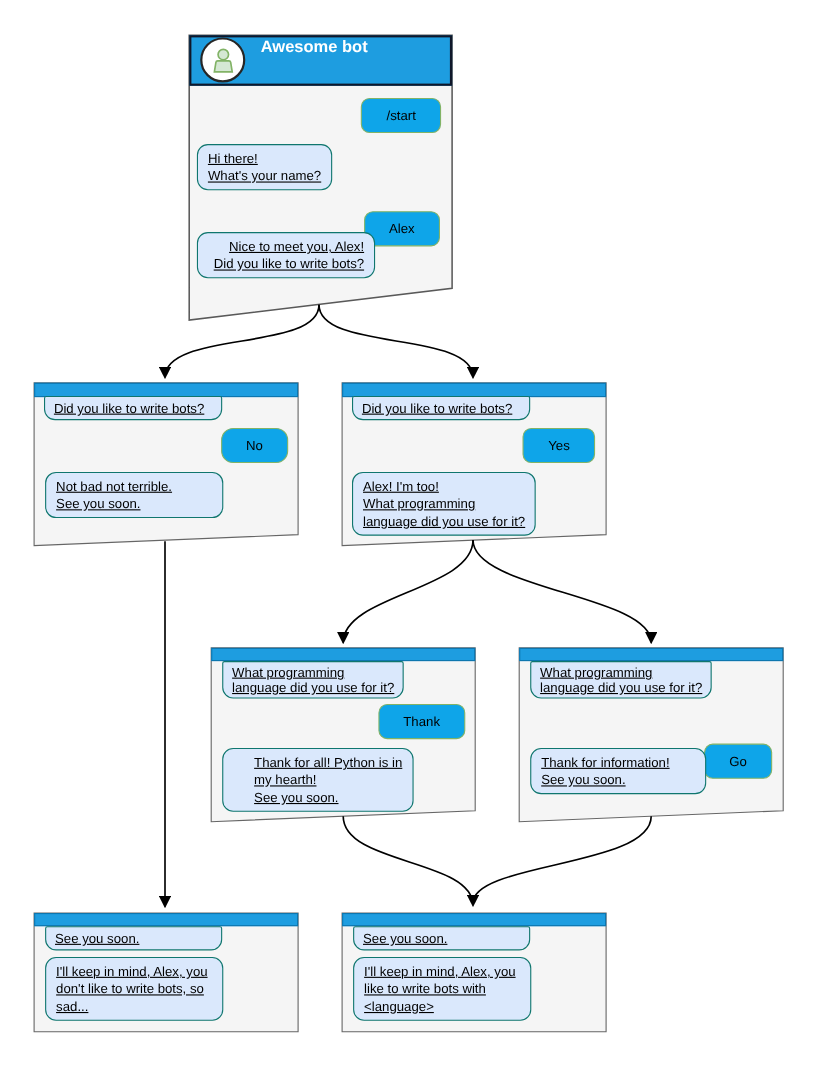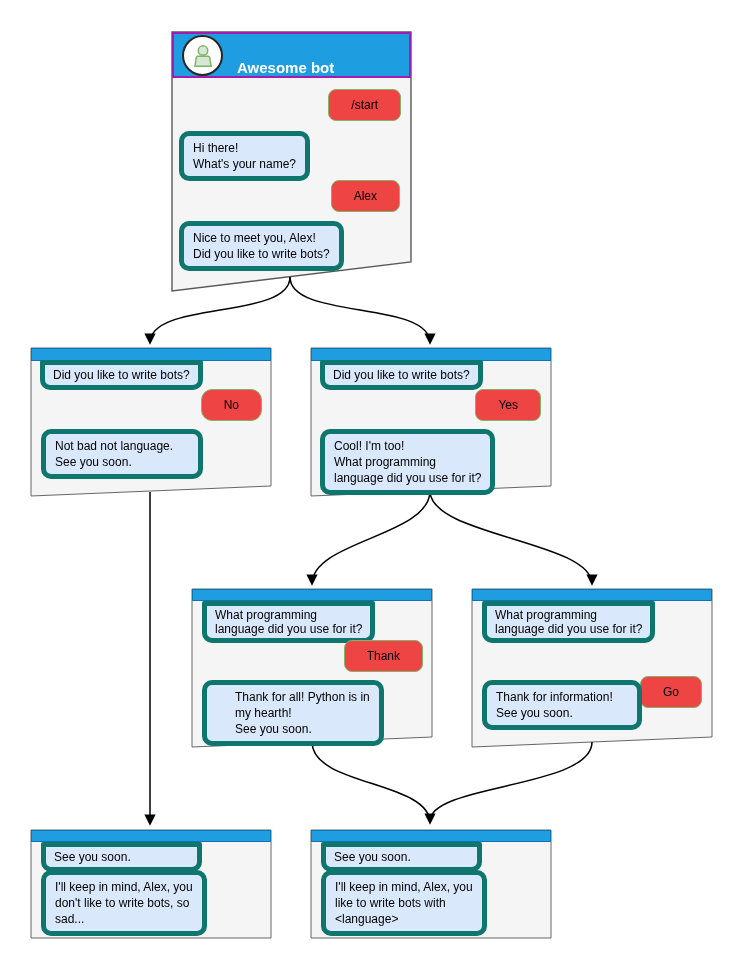--- a/index.html
+++ b/index.html
@@ -7,39 +7,39 @@
     position:relative;width:743px;height:971px;background:#ffffff;
     font-family:"Liberation Sans",sans-serif;color:#000;overflow:hidden;
   }
   svg.underlay{position:absolute;left:0;top:0;}
   
   .hdr{
     position:absolute;background:#1E9DE0;border:1px solid #0d76ae;
     box-sizing:border-box;
   }
   .hdr.main{
-    border:2px solid #a21caf;display:flex;align-items:flex-end;gap:14px;
+    border:2px solid #0f172a;display:flex;align-items:flex-start;gap:14px;
     padding-left:8px;
   }
   .title{font-size:15px;font-weight:bold;color:#ffffff;}
   .avatar{
     width:41px;height:41px;border-radius:50%;background:#ffffff;
     border:2.5px solid #262626;display:flex;align-items:center;justify-content:center;
     box-sizing:border-box;flex:0 0 auto;
   }
   
   .bubble{
     position:absolute;box-sizing:border-box;font-size:12px;
     white-space:pre;width:max-content;
   }
   .bot{
-    background:#DAE8FC;border:5px solid #0f766e;border-radius:10px;
+    background:#DAE8FC;border:1px solid #0f766e;border-radius:10px;text-decoration:underline;
   }
   .user{
-    background:#ef4444;border:1px solid #82B366;border-radius:8px;
+    background:#0ea5e9;border:1px solid #82B366;border-radius:8px;
     padding:7px 22px;line-height:16px;
   }
   .q{ 
     line-height:16px;padding:2px 8px;border-radius:2px 2px 10px 10px;
   }
   .q2{ 
     line-height:14px;padding:2px 8px;border-radius:2px 2px 10px 10px;
   }
   .reply{line-height:16px;padding:4px 9px;}
 </style>
@@ -78,34 +78,34 @@
         <circle cx="12" cy="7" r="4.4" fill="#D5E8D4" stroke="#82B366" stroke-width="1.4"></circle>
         <path d="M4.5,21.5 L5.8,13.5 Q6,12.3 7.3,12.3 L16.7,12.3 Q18,12.3 18.2,13.5 L19.5,21.5 Z" fill="#D5E8D4" stroke="#82B366" stroke-width="1.4"></path>
       </svg>
     </div>
     <span class="title">Awesome bot</span>
   </div>
 
   <div class="bubble user" style="top:89px;right:342px;min-width:51px;">/start</div>
   <div class="bubble bot reply" style="left:179px;top:131px;min-width:122px;">Hi there!
 What's your name?</div>
-  <div class="bubble user" style="top:180px;right:343px;min-width:50px;">Alex</div>
-  <div class="bubble bot reply" style="left:179px;top:221px;min-width:162px;">Nice to meet you, Alex!
+  <div class="bubble user" style="top:192px;right:343px;min-width:50px;">Alex</div>
+  <div class="bubble bot reply" style="left:179px;top:211px;min-width:162px;text-align:right;">Nice to meet you, Alex!
 Did you like to write bots?</div>
 
   <div class="hdr" style="left:31px;top:348px;width:240px;height:13px;"></div>
   <div class="bubble bot q" style="left:40px;top:360px;min-width:162px;">Did you like to write bots?</div>
   <div class="bubble user" style="top:389px;right:481px;min-width:60px;border-radius:11px;">No</div>
-  <div class="bubble bot reply" style="left:41px;top:429px;min-width:162px;">Not bad not language.
+  <div class="bubble bot reply" style="left:41px;top:429px;min-width:162px;">Not bad not terrible.
 See you soon.</div>
 
   <div class="hdr" style="left:311px;top:348px;width:240px;height:13px;"></div>
   <div class="bubble bot q" style="left:320px;top:360px;min-width:162px;">Did you like to write bots?</div>
   <div class="bubble user" style="top:389px;right:202px;min-width:59px;margin-left:20px;">Yes</div>
-  <div class="bubble bot reply" style="left:320px;top:429px;min-width:161px;">Cool! I'm too!
+  <div class="bubble bot reply" style="left:320px;top:429px;min-width:161px;">Alex! I'm too!
 What programming
 language did you use for it?</div>
 
   <div class="hdr" style="left:192px;top:589px;width:240px;height:12px;"></div>
   <div class="bubble bot q2" style="left:202px;top:601px;min-width:162px;">What programming
 language did you use for it?</div>
   <div class="bubble user" style="top:640px;right:320px;min-width:50px;">Thank</div>
   <div class="bubble bot reply" style="left:202px;top:680px;min-width:160px;padding-left:28px;">Thank for all! Python is in
 my hearth!
 See you soon.</div>

